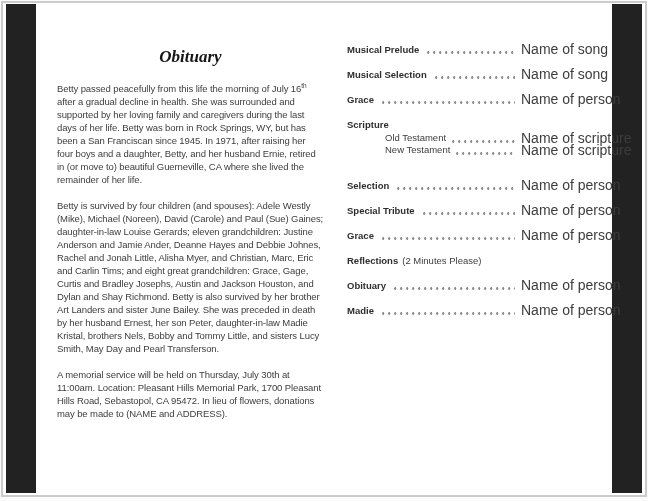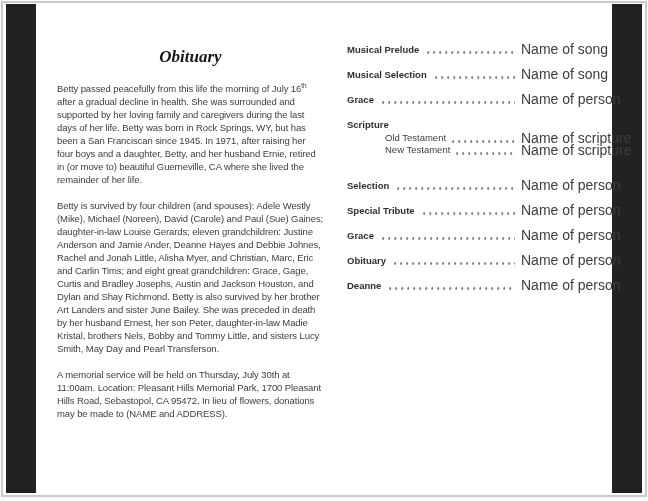--- a/index.html
+++ b/index.html
@@ -171,25 +171,29 @@
     <span class="leader"></span>
     <span class="val">Name of person</span>
   </div>
 
   <div class="row">
     <span class="lbl">Grace</span>
     <span class="leader"></span>
     <span class="val">Name of person</span>
   </div>
 
+  <div class="row">
+    <span class="lbl">Reflections</span>
+    <span class="note">(2 Minutes Please)</span>
+  </div>
 
   <div class="row">
     <span class="lbl">Obituary</span>
     <span class="leader"></span>
     <span class="val">Name of person</span>
   </div>
 
   <div class="row">
-    <span class="lbl">Deanne</span>
+    <span class="lbl">Madie</span>
     <span class="leader"></span>
     <span class="val">Name of person</span>
   </div>
 </div>
 
 </body></html>

